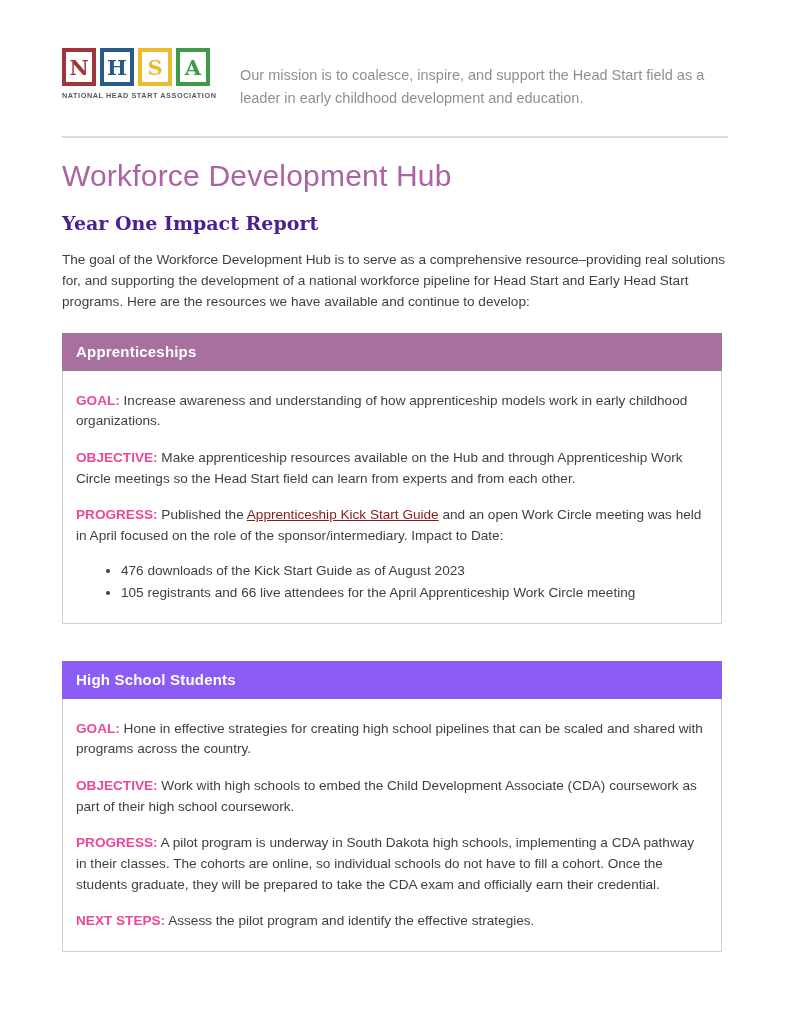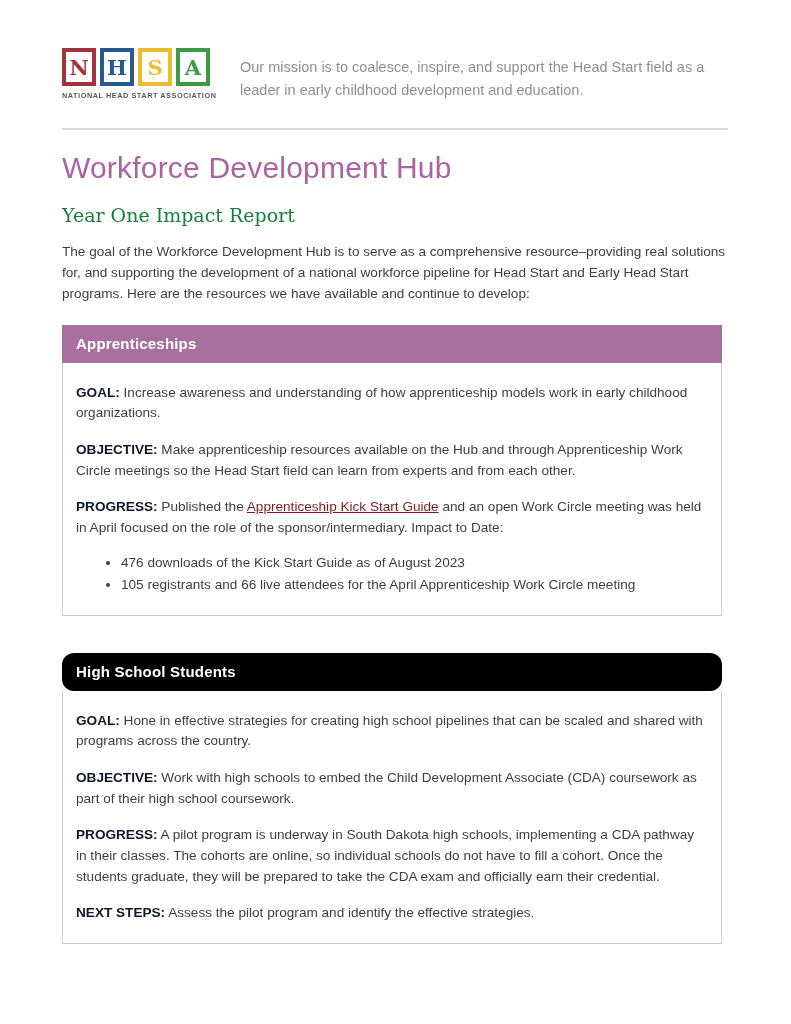--- a/index.html
+++ b/index.html
@@ -32,21 +32,21 @@
   .logo-caption {
     margin-top: 5px;
     font-size: 7.3px;
     letter-spacing: 0.55px;
     color: #55585c;
     font-weight: bold;
     white-space: nowrap;
   }
   .mission {
     margin-left: 20px;
-    margin-top: 8px;
+    margin-top: 16px;
     font-size: 14.5px;
     line-height: 1.62;
     color: #8d9093;
     width: 482px;
   }
 
   .divider {
     margin: 25px 63px 0 62px;
     border-bottom: 2px solid #dbdbdb;
   }
@@ -54,23 +54,23 @@
   
   .page-title {
     margin: 21px 62px 0 62px;
     font-size: 30px;
     font-weight: normal;
     letter-spacing: 0.2px;
   }
   .page-subtitle {
     margin: 19px 62px 0 62px;
     font-family: "DejaVu Serif", serif;
-    font-weight: normal;
+    font-weight: bold;
     font-size: 19px;
-    color: #15803d;
+    color: #4c1d95;
   }
   .intro {
     margin: 15px 62px 0 62px;
     width: 668px;
     font-size: 13.6px;
     line-height: 1.56;
     color: #3d3f42;
   }
 
   
@@ -90,21 +90,21 @@
     border-top: none;
     padding: 4px 15px 19px 13px;
     background: #fff;
   }
   .para {
     margin-top: 16px;
     font-size: 13.6px;
     line-height: 1.52;
     color: #3d3f42;
   }
-  .para strong { color: #0f172a; font-weight: bold; }
+  .para strong { color: #ec4899; font-weight: bold; }
   .para a { text-decoration: underline; }
   ul.bullets {
     margin-top: 14px;
     padding-left: 45px;
   }
   ul.bullets li {
     font-size: 13.6px;
     line-height: 1.52;
     color: #3d3f42;
     margin-top: 2px;
@@ -141,21 +141,21 @@
       <p class="para"><strong>OBJECTIVE:</strong><span> Make apprenticeship resources available on the Hub and through Apprenticeship Work Circle meetings so the Head Start field can learn from experts and from each other.</span></p>
       <p class="para"><strong>PROGRESS:</strong><span> Published the </span><a href="#" style="color: #7f1d1d;">Apprenticeship Kick Start Guide</a><span> and an open Work Circle meeting was held in April focused on the role of the sponsor/intermediary. Impact to Date:</span></p>
       <ul class="bullets">
         <li>476 downloads of the Kick Start Guide as of August 2023</li>
         <li>105 registrants and 66 live attendees for the April Apprenticeship Work Circle meeting</li>
       </ul>
     </div>
   </div>
 
   <div class="section">
-    <div class="section-bar" style="background-color: #000000; border-radius: 12px;">High School Students</div>
+    <div class="section-bar" style="background-color: #8b5cf6;">High School Students</div>
     <div class="section-body">
       <p class="para"><strong>GOAL:</strong><span> Hone in effective strategies for creating high school pipelines that can be scaled and shared with programs across the country.</span></p>
       <p class="para"><strong>OBJECTIVE:</strong><span> Work with high schools to embed the Child Development Associate (CDA) coursework as part of their high school coursework.</span></p>
       <p class="para"><strong>PROGRESS:</strong><span> A pilot program is underway in South Dakota high schools, implementing a CDA pathway in their classes. The cohorts are online, so individual schools do not have to fill a cohort. Once the students graduate, they will be prepared to take the CDA exam and officially earn their credential.</span></p>
       <p class="para"><strong>NEXT STEPS:</strong><span> Assess the pilot program and identify the effective strategies.</span></p>
     </div>
   </div>
 
 </div>
 

